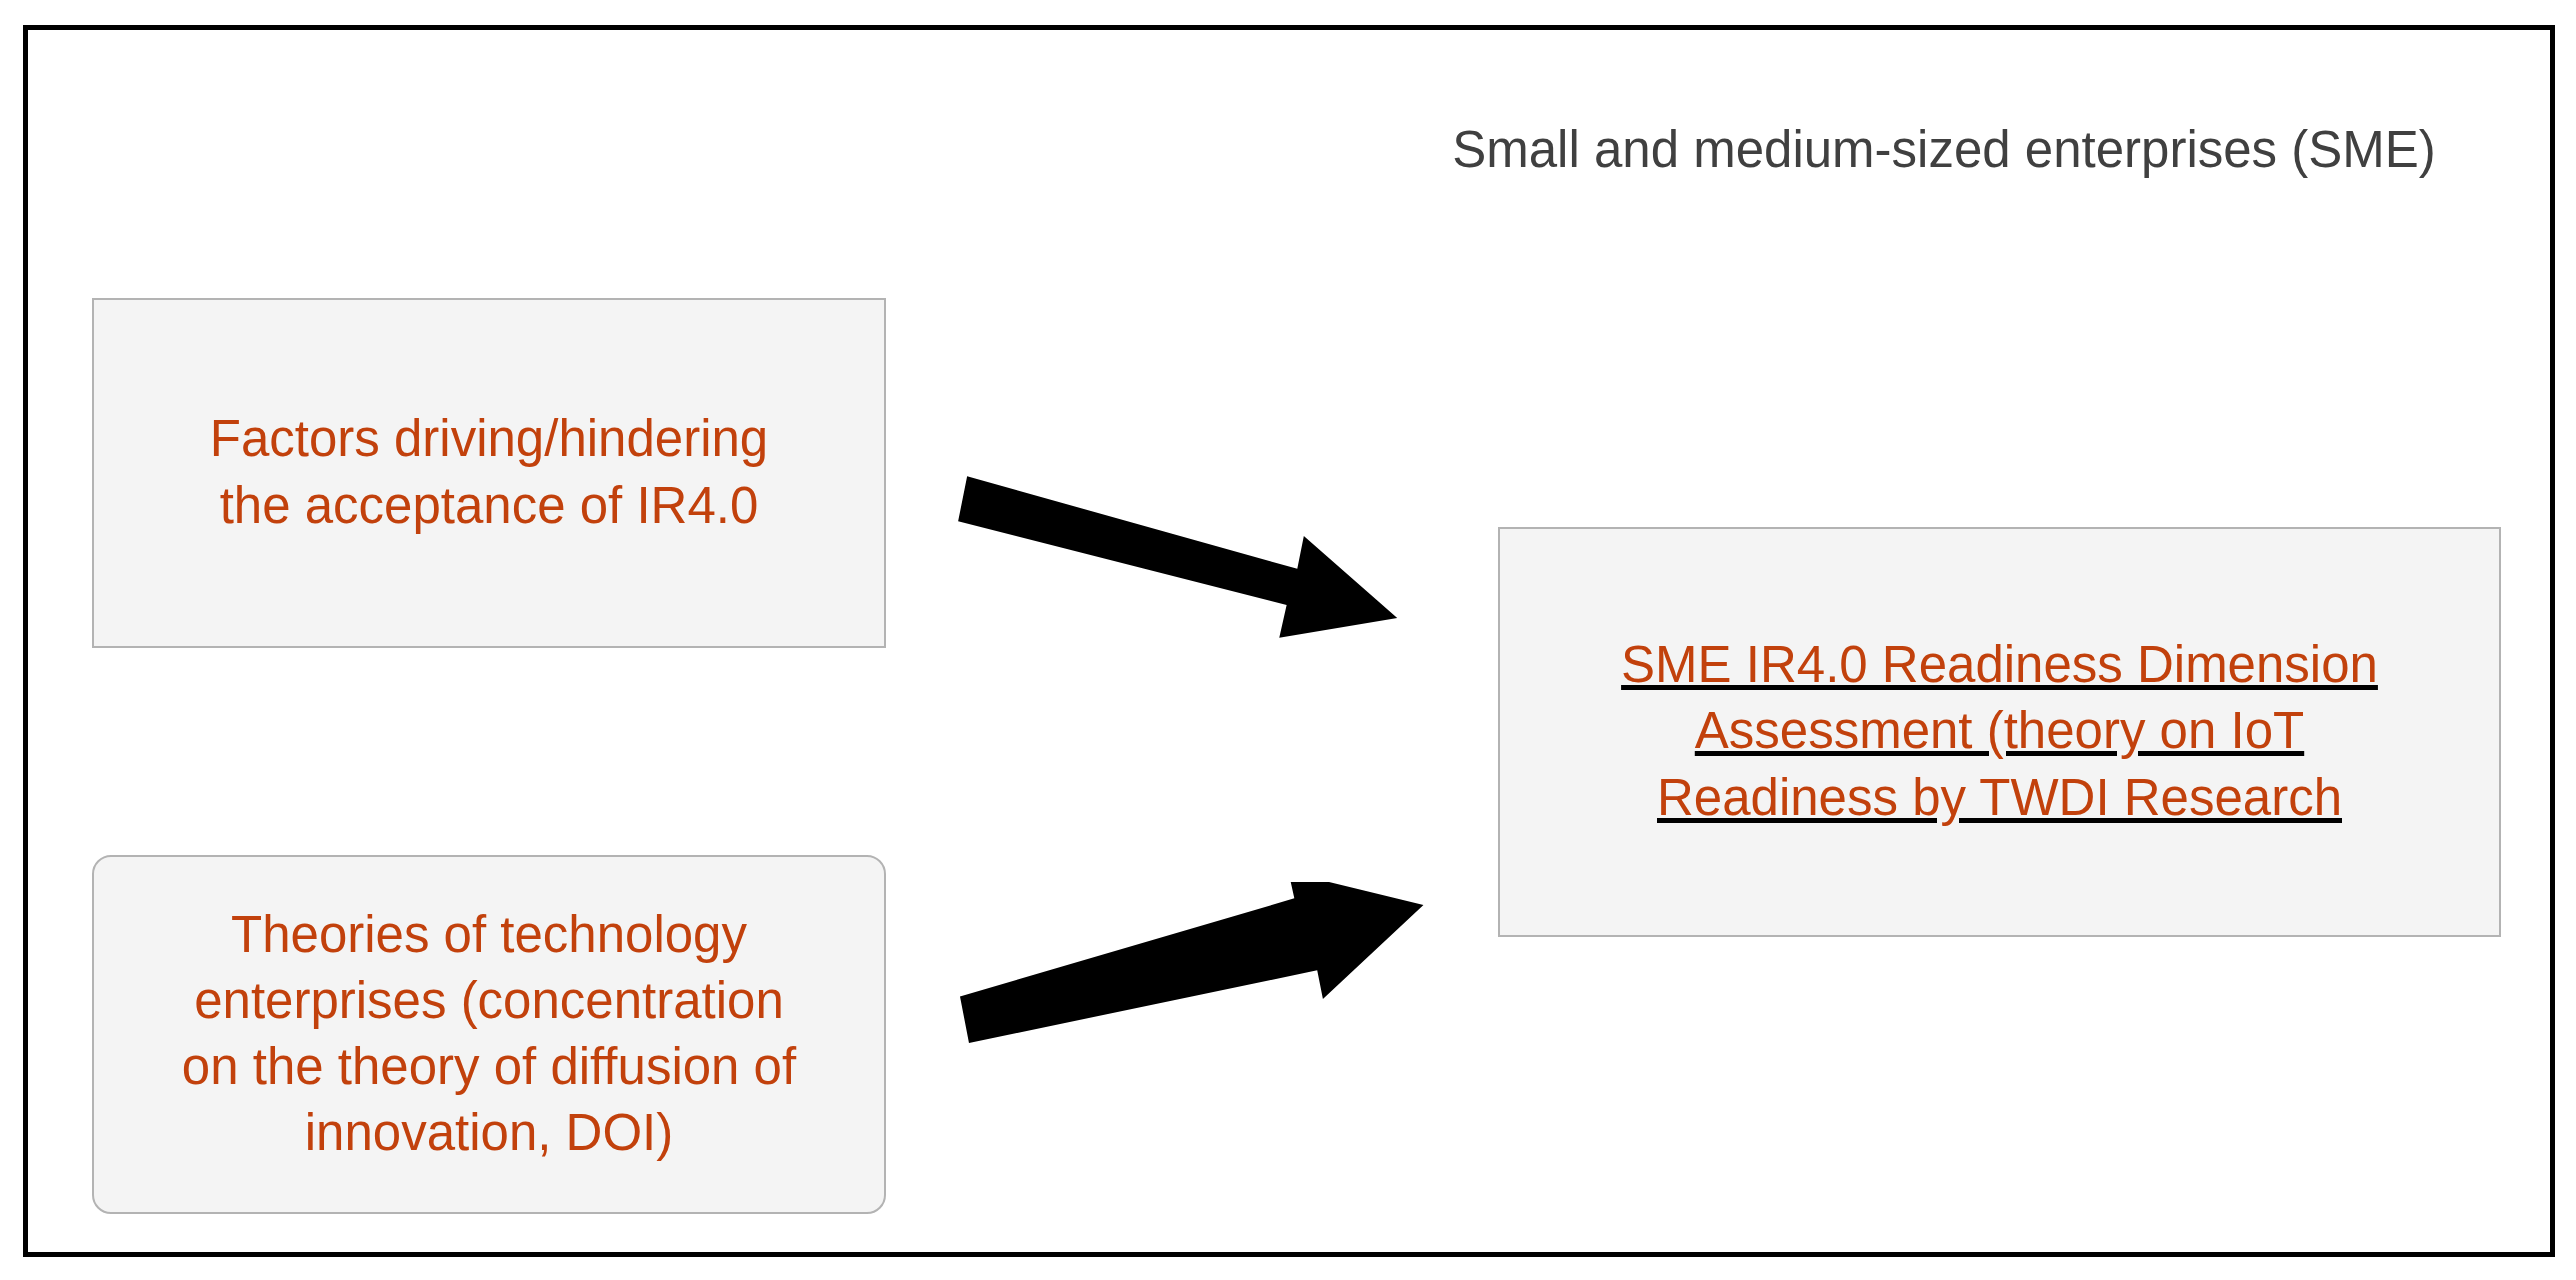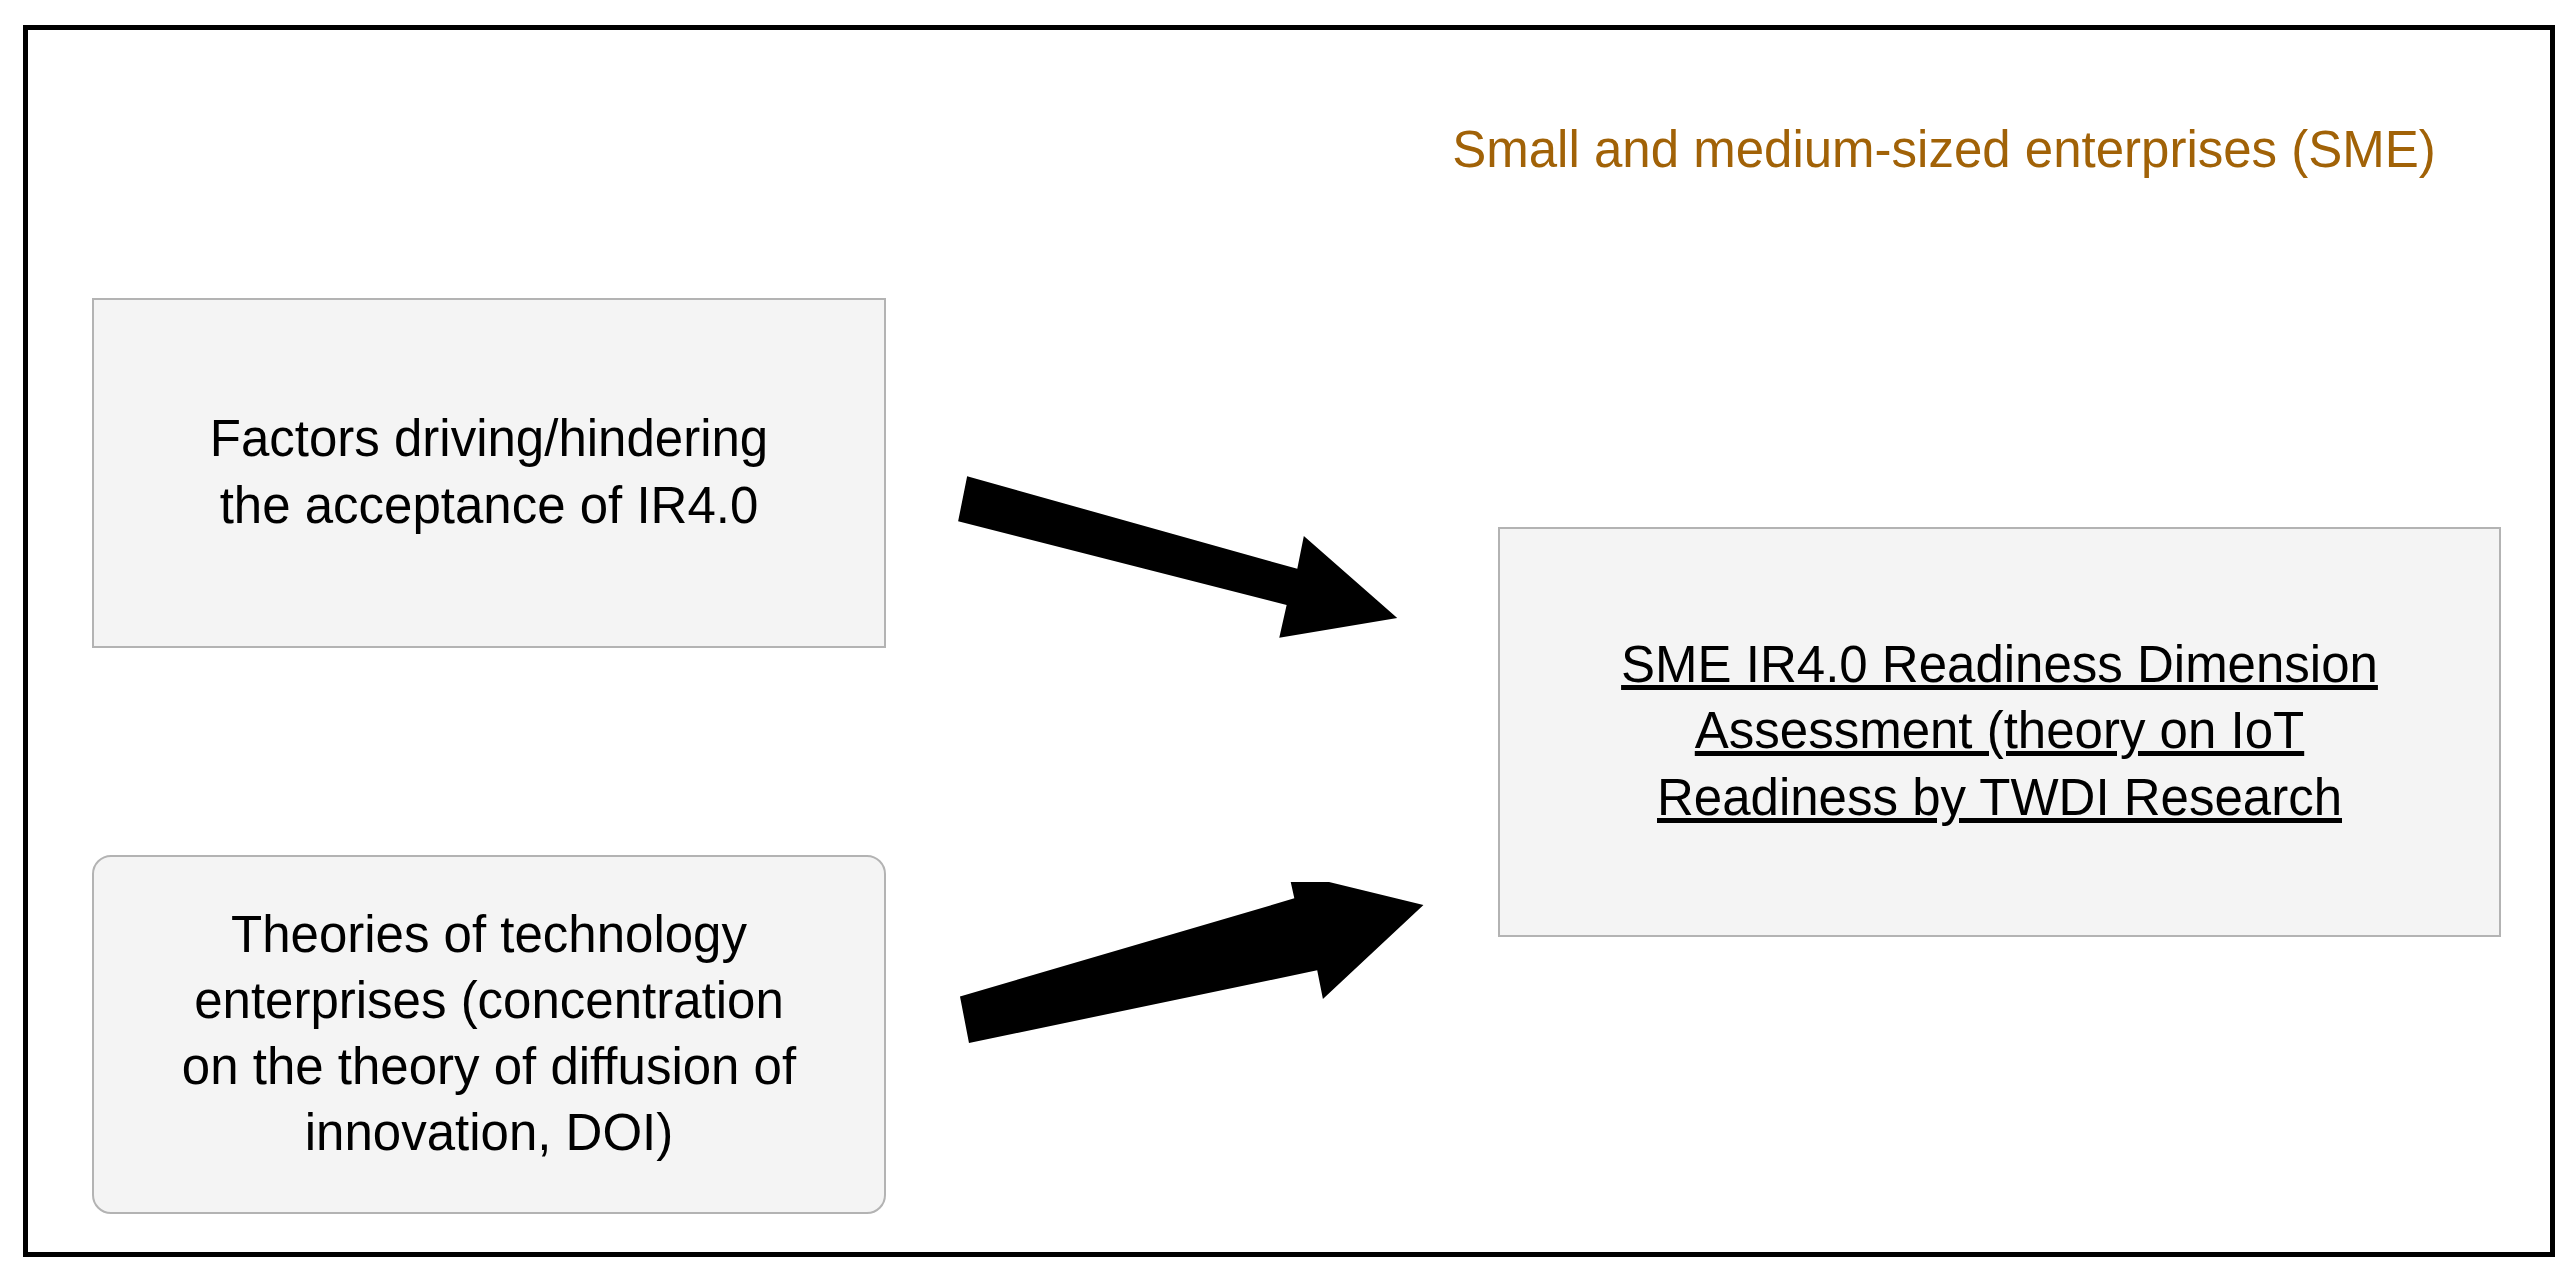--- a/index.html
+++ b/index.html
@@ -30,37 +30,37 @@
   }
   
   #diagram-title {
     position: absolute;
     left: 1343px;
     top: 90px;
     width: 1146px;
     text-align: center;
     font-size: 51px;
     line-height: 1.18;
-    color: #a16207;
+    color: #404040;
     white-space: nowrap;
   }
   
   .node-box {
     position: absolute;
     background: #f4f4f4;
     border: 2.5px solid #b3b3b3;
     box-sizing: border-box;
     display: flex;
     align-items: center;
     justify-content: center;
   }
   .node-label {
     font-size: 51px;
     line-height: 1.30;
-    color: #000000;
+    color: #c2410c;
     text-align: center;
     padding: 0 11.5px;
   }
   #node-factors {
     left: 64px;
     top: 268px;
     width: 794px;
     height: 350px;
   }
   #node-theories {

